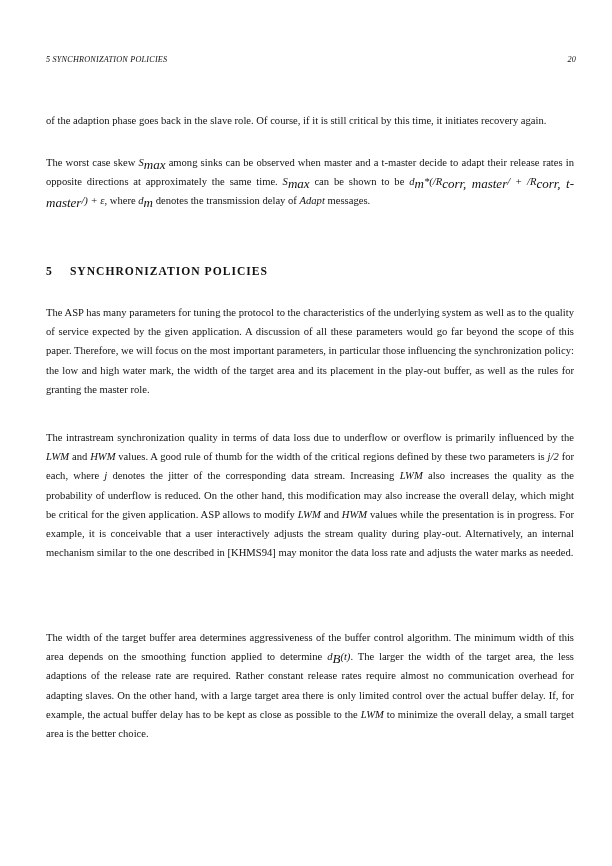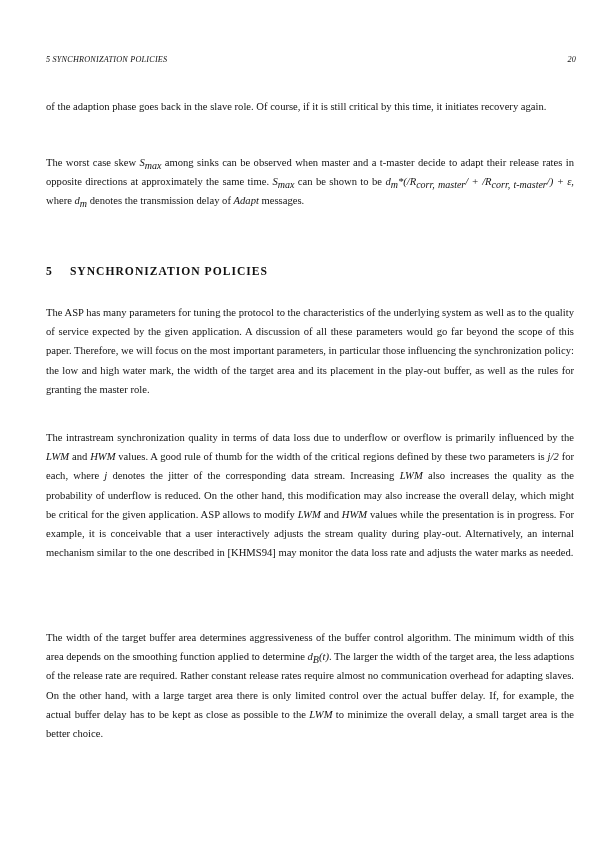--- a/index.html
+++ b/index.html
@@ -17,33 +17,33 @@
     p {
       margin: 0; font-size: 10.6px; line-height: 19.2px;
       text-align: justify; position: absolute; left: 0; width: 528px;
     }
     h2 {
       margin: 0; position: absolute; left: 0; font-size: 11.6px;
       font-weight: bold; letter-spacing: 1px;
     }
     h2 .num { display: inline-block; width: 20px; }
     i { font-style: italic; }
-    sub { font-size: 10px; font-style: italic; vertical-align: -3px; line-height: 0; }
+    sub { font-size: 13px; font-style: italic; vertical-align: -3px; line-height: 0; }
   </style>
 </head>
 <body>
 
 <div class="running-head">
   <span>5   SYNCHRONIZATION POLICIES</span>
   <span>20</span>
 </div>
 
 <div class="page">
 
-  <p style="top:97px">of the adaption phase goes back in the slave role. Of course, if it is still critical by this time, it initiates recovery again.</p>
+  <p style="top:111px">of the adaption phase goes back in the slave role. Of course, if it is still critical by this time, it initiates recovery again.</p>
 
   <p style="top:153px"><span>The worst case skew </span><i><span>S</span><sub>max</sub></i><span> among sinks can be observed when master and a t-master decide to adapt their release rates in opposite directions at approximately the same time. </span><i><span>S</span><sub>max</sub></i><span> can be shown to be </span><i><span>d</span><sub>m</sub><span>*(/</span><span>R</span><sub>corr, master</sub><span>/ + /</span><span>R</span><sub>corr, t-master</sub><span>/) + ε</span></i><span>, where </span><i><span>d</span><sub>m</sub></i><span> denotes the transmission delay of </span><i>Adapt</i><span> messages.</span></p>
 
   <h2 style="top:265px"><span class="num">5</span> <span>SYNCHRONIZATION POLICIES</span></h2>
 
   <p style="top:303px">The ASP has many parameters for tuning the protocol to the characteristics of the underlying system as well as to the quality of service expected by the given application. A discussion of all these parameters would go far beyond the scope of this paper. Therefore, we will focus on the most important parameters, in particular those influencing the synchronization policy: the low and high water mark, the width of the target area and its placement in the play-out buffer, as well as the rules for granting the master role.</p>
 
   <p style="top:428px"><span>The intrastream synchronization quality in terms of data loss due to underflow or overflow is primarily influenced by the </span><i>LWM</i><span> and </span><i>HWM</i><span> values. A good rule of thumb for the width of the critical regions defined by these two parameters is </span><i>j/2</i><span> for each, where </span><i>j</i><span> denotes the jitter of the corresponding data stream. Increasing </span><i>LWM</i><span> also increases the quality as the probability of underflow is reduced. On the other hand, this modification may also increase the overall delay, which might be critical for the given application. ASP allows to modify </span><i>LWM</i><span> and </span><i>HWM</i><span> values while the presentation is in progress. For example, it is conceivable that a user interactively adjusts the stream quality during play-out. Alternatively, an internal mechanism similar to the one described in [KHMS94] may monitor the data loss rate and adjusts the water marks as needed.</span></p>
 
   <p style="top:628px"><span>The width of the target buffer area determines aggressiveness of the buffer control algorithm. The minimum width of this area depends on the smoothing function applied to determine </span><i><span>d</span><sub>B</sub><span>(t)</span></i><span>. The larger the width of the target area, the less adaptions of the release rate are required. Rather constant release rates require almost no communication overhead for adapting slaves. On the other hand, with a large target area there is only limited control over the actual buffer delay. If, for example, the actual buffer delay has to be kept as close as possible to the </span><i>LWM</i><span> to minimize the overall delay, a small target area is the better choice.</span></p>

